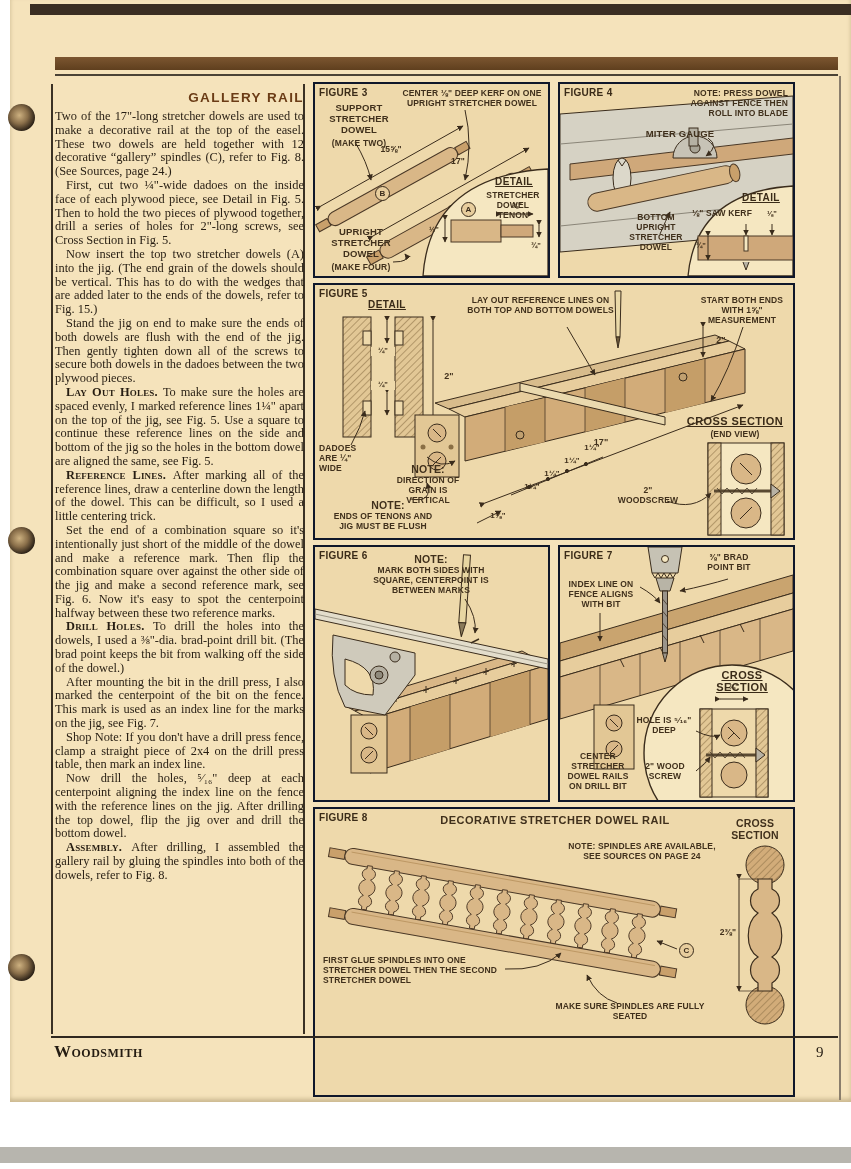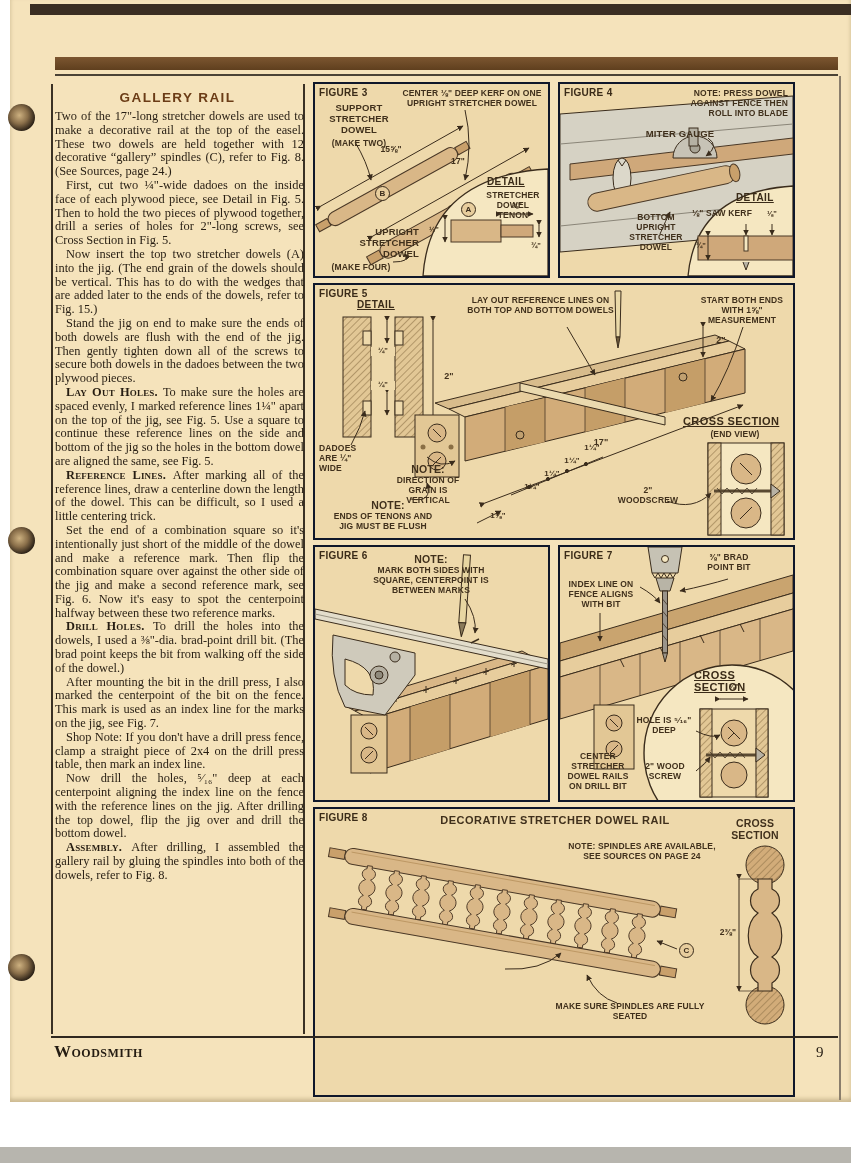--- a/index.html
+++ b/index.html
@@ -8,30 +8,30 @@
   .paper{position:absolute;left:10px;top:0;width:841px;height:1102px;background:#f5e3bb;
          box-shadow:inset 0 -3px 4px rgba(120,100,60,.35);}
   .abs{position:absolute;}
   .lbl{position:absolute;font-weight:bold;font-size:8.5px;line-height:1.18;color:#40301c;
        text-align:center;letter-spacing:.15px;}
   .lbl.left{text-align:left}
   .lbl.right{text-align:right}
   .lead-note{font-size:10.5px;}
   .figpanel{position:absolute;background:#eed9ab;border:2px solid #0f172a;box-sizing:border-box;}
   .figlabel{position:absolute;left:4px;top:3px;font-weight:bold;font-size:10px;color:#3a2b18;letter-spacing:.3px;}
-  .dtitle{position:absolute;font-weight:bold;font-size:10px;color:#3a2b18;text-decoration:underline;text-align:left;letter-spacing:.4px;}
+  .dtitle{position:absolute;font-weight:bold;font-size:10px;color:#3a2b18;text-decoration:underline;text-align:center;letter-spacing:.4px;}
   .circletter{position:absolute;width:13px;height:13px;border:1.3px solid #3a2c1c;border-radius:50%;
       font-size:8px;font-weight:bold;color:#3a2c1c;text-align:center;line-height:13px;background:#e7cd9d;}
   .article{position:absolute;left:55px;top:110px;width:249px;height:924px;overflow:hidden;
       font-family:"Liberation Serif","DejaVu Serif",serif;font-size:12.4px;line-height:13.8px;
       text-align:justify;color:#261d12;}
   .article p{margin:0;text-indent:11px;}
   .article p:first-child{text-indent:0;}
   .article .lead{font-weight:bold;font-variant:small-caps;letter-spacing:.2px;}
-  .title{position:absolute;left:51px;top:90px;width:253px;text-align:center;font-weight:bold;
+  .title{position:absolute;left:51px;top:90px;width:253px;text-align:right;font-weight:bold;
       font-size:13.5px;letter-spacing:1.4px;color:#6b3c16;}
   .footer-brand{position:absolute;left:54px;top:1042px;font-family:"Liberation Serif",serif;
       font-variant:small-caps;font-weight:600;font-size:17px;letter-spacing:.5px;color:#241c12;}
   .pageno{position:absolute;left:816px;top:1044px;font-family:"Liberation Serif",serif;font-size:15px;color:#241c12;}
   .hole{position:absolute;left:8px;width:27px;height:27px;border-radius:50%;
       background:radial-gradient(circle at 42% 42%, #cdb180 0%, #8a6f4a 38%, #2c2217 72%);}
   svg{position:absolute;left:0;top:0;}
 </style>
 </head>
 <body>
@@ -98,21 +98,21 @@
       <path d="M40,58 Q52,78 56,96" fill="none" stroke="#3a2c1c" marker-end="url(#a3)"></path>
     </svg>
     <div class="figlabel">FIGURE 3</div>
     <div class="lbl" style="left:84px;top:4px;width:146px;">CENTER ⅛" DEEP KERF ON ONE UPRIGHT STRETCHER DOWEL</div>
     <div class="lbl" style="left:4px;top:18px;width:80px;font-size:9.5px;">SUPPORT STRETCHER DOWEL</div>
     <div class="lbl" style="left:4px;top:54px;width:80px;">(MAKE TWO)</div>
     <div class="lbl" style="left:56px;top:60px;width:40px;">15⅝"</div>
     <div class="lbl" style="left:128px;top:72px;width:30px;">17"</div>
     <div class="circletter" style="left:60px;top:102px;">B</div>
     <div class="circletter" style="left:146px;top:118px;">A</div>
-    <div class="lbl" style="left:20px;top:142px;width:84px;font-size:9.5px;text-align:right;">UPRIGHT STRETCHER DOWEL</div>
+    <div class="lbl" style="left:4px;top:142px;width:84px;font-size:9.5px;">UPRIGHT STRETCHER DOWEL</div>
     <div class="lbl" style="left:4px;top:178px;width:84px;">(MAKE FOUR)</div>
     <div class="dtitle" style="left:172px;top:92px;width:54px;">DETAIL</div>
     <div class="lbl" style="left:168px;top:106px;width:60px;">STRETCHER DOWEL TENON</div>
     <div class="lbl" style="left:188px;top:118px;width:28px;font-size:7.5px;">⅞"</div>
     <div class="lbl" style="left:108px;top:142px;width:22px;font-size:7.5px;">½"</div>
     <div class="lbl" style="left:210px;top:158px;width:22px;font-size:7.5px;">¾"</div>
   </div>
 
   <div class="figpanel" style="left:558px;top:82px;width:237px;height:196px;">
     <svg width="233" height="192" viewBox="0 0 233 192">
@@ -435,20 +435,21 @@
       <g transform="translate(450,130)">
         <path d="M-7,-60 L7,-60 L7,-50 C17,-45 17,-32 7,-26 C20,-16 20,10 7,18 C17,24 17,38 7,44 L7,52 L-7,52 L-7,44 C-17,38 -17,24 -7,18 C-20,10 -20,-16 -7,-26 C-17,-32 -17,-45 -7,-50 Z" fill="#d9b787" stroke="#3a2c1c" stroke-width="1.2"></path>
       </g>
       <line x1="424" y1="70" x2="424" y2="182" stroke="#3a2c1c" marker-start="url(#a8)" marker-end="url(#a8)"></line>
       <line x1="424" y1="70" x2="443" y2="70" stroke="#3a2c1c" stroke-width="0.7"></line>
       <line x1="424" y1="182" x2="443" y2="182" stroke="#3a2c1c" stroke-width="0.7"></line>
     </svg>
     <div class="figlabel">FIGURE 8</div>
     <div class="lbl" style="left:120px;top:5px;width:240px;font-size:11px;letter-spacing:.5px;">DECORATIVE STRETCHER DOWEL RAIL</div>
     <div class="lbl" style="left:248px;top:32px;width:158px;">NOTE: SPINDLES ARE AVAILABLE, SEE SOURCES ON PAGE 24</div>
+    <div class="lbl left" style="left:8px;top:146px;width:180px;">FIRST GLUE SPINDLES INTO ONE STRETCHER DOWEL THEN THE SECOND STRETCHER DOWEL</div>
     <div class="lbl" style="left:240px;top:192px;width:150px;">MAKE SURE SPINDLES ARE FULLY SEATED</div>
     <div class="circletter" style="left:364px;top:134px;">C</div>
     <div class="lbl" style="left:406px;top:8px;width:68px;font-size:10.5px;">CROSS SECTION</div>
     <div class="lbl" style="left:400px;top:118px;width:26px;font-size:8.5px;">2⅜"</div>
   </div>
 
   <div class="abs" style="left:51px;top:1036px;width:787px;height:2px;background:#2f281f;"></div>
   <div class="footer-brand">Woodsmith</div>
   <div class="pageno">9</div>
 

